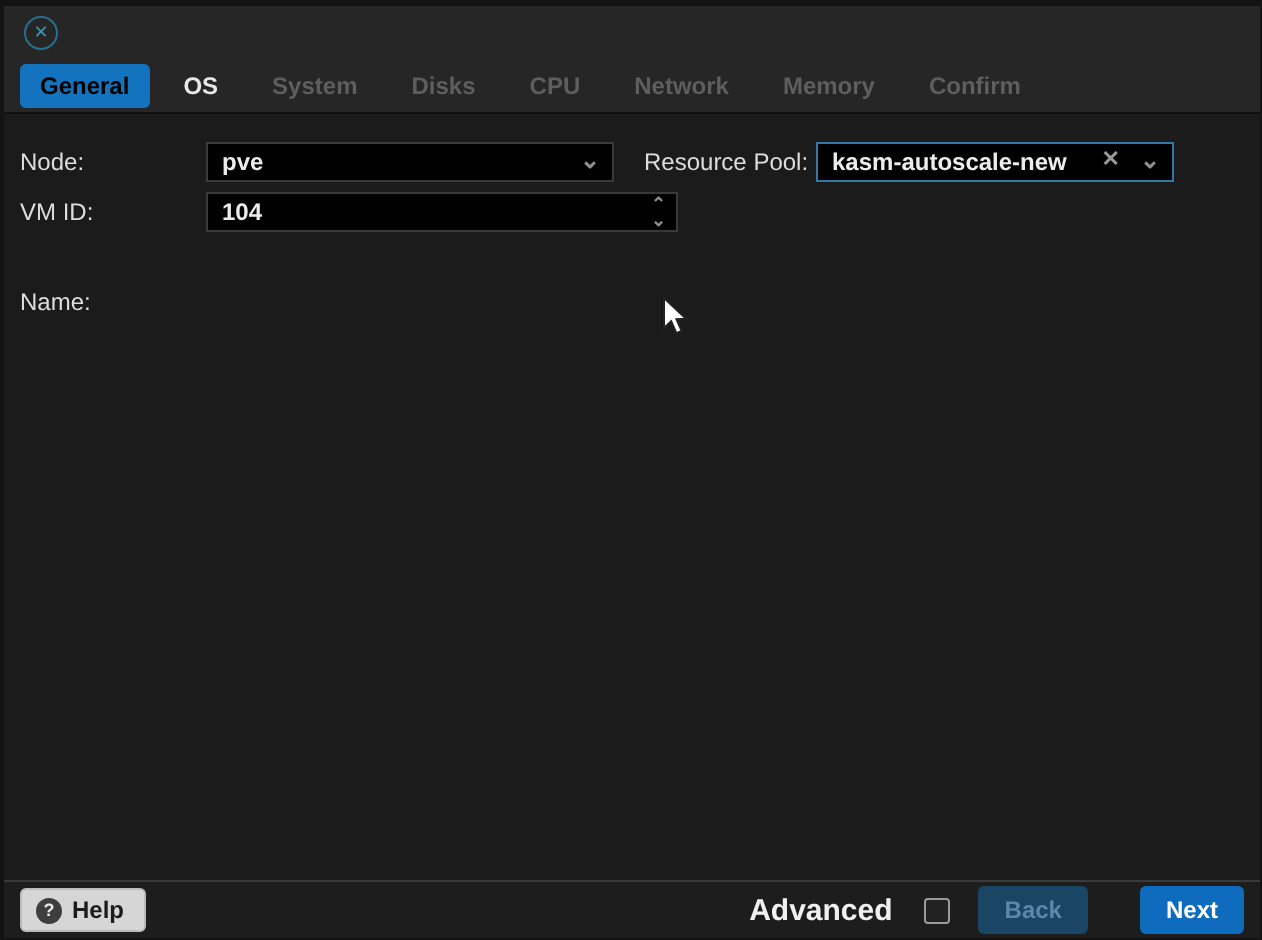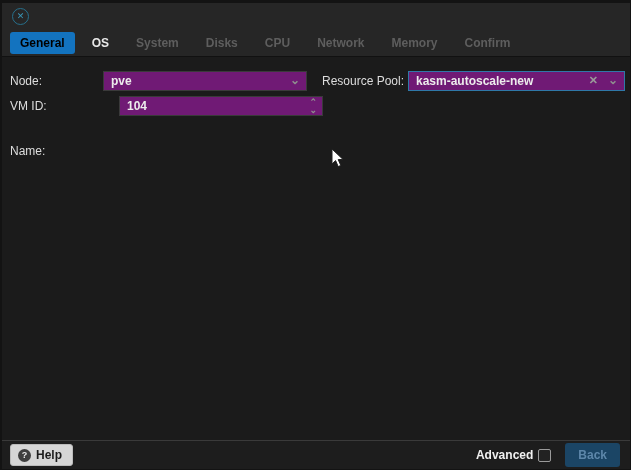--- a/index.html
+++ b/index.html
@@ -21,21 +21,21 @@
   .tabbar { height:27px; background:#262626; display:flex; align-items:center;
             padding-left:8px; gap:7px; flex:0 0 auto; border-bottom:1px solid #111; }
   .tab { font-size:12px; font-weight:bold; padding:4px 10px; border-radius:3px;
          color:#5e5e5e; }
   .tab.active { background:#1373bf; color:#000000; }
   .tab.enabled { color:#e8e8e8; }
 
   
   .content { flex:1 1 auto; background:#1b1b1b; position:relative; }
   .field-label { position:absolute; font-size:12px; color:#dddddd; line-height:20px; }
-  .input { position:absolute; height:20px; background:#701a75; border:1px solid #3a3a3a;
+  .input { position:absolute; height:20px; background:#000000; border:1px solid #3a3a3a;
            color:#ececec; font-size:12px; font-weight:bold; line-height:18px;
            padding:0 22px 0 7px; }
   .input.focused { border:1px solid #2f78a8; }
   .trail-icon { position:absolute; right:6px; top:0; height:18px; line-height:17px;
                 color:#8f8f8f; font-size:12px; }
   .clear-icon { position:absolute; right:26px; top:0; height:18px; line-height:17px;
                 color:#9a9a9a; font-size:11px; }
   .spinner { position:absolute; right:5px; top:1px; display:flex; flex-direction:column;
              align-items:center; color:#8f8f8f; font-size:9px; line-height:8px; }
   .cursor-svg { position:absolute; left:329px; top:91px; }
@@ -43,26 +43,26 @@
   
   .footer { height:29px; background:#1d1d1d; border-top:1px solid #3a3a3a;
             display:flex; align-items:center; padding:0 8px; flex:0 0 auto; }
   .help-btn { background:#d6d6d6; border:1px solid #bbb; border-radius:3px;
               padding:3px 10px 3px 7px; display:flex; align-items:center; gap:5px;
               font-size:12px; font-weight:bold; color:#1c1c1c; cursor:pointer; }
   .help-icon { width:13px; height:13px; border-radius:50%; background:#3e3e3e;
                color:#eaeaea; font-size:9px; line-height:13px; text-align:center;
                font-weight:bold; }
   .footer-spacer { flex:1; }
-  .advanced-label { font-size:12px; font-weight:bold; color:#f0f0f0; margin-right:5px; }
+  .advanced-label { font-size:15px; font-weight:bold; color:#f0f0f0; margin-right:16px; }
   .advanced-checkbox { width:13px; height:13px; background:#222; border:1px solid #9a9a9a;
                        border-radius:2px; margin-right:14px; cursor:pointer; }
   .btn { font-size:12px; font-weight:bold; border:none; border-radius:3px;
          padding:5px 13px; cursor:pointer; }
-  .btn-back { background:#1b4565; color:#5d87aa; margin-right:2px; }
+  .btn-back { background:#1b4565; color:#5d87aa; margin-right:26px; }
   .btn-next { background:#0e6bbd; color:#ffffff; }
 </style>
 </head>
 <body>
 
 <div class="panel">
 
   <div class="titlebar">
     <div class="close-btn">✕</div>
   </div>
@@ -80,46 +80,47 @@
 
   <div class="content">
 
     <div class="field-label" style="left:8px; top:14px;">Node:</div>
     <div class="input" style="left:101px; top:14px; width:204px;">
       <span>pve</span>
       <span class="trail-icon">⌄</span>
     </div>
 
     <div class="field-label" style="left:8px; top:39px;">VM ID:</div>
-    <div class="input" style="left:101px; top:39px; width:204px;margin-left:16px;">
+    <div class="input" style="left:101px; top:39px; width:236px;">
       <span>104</span>
       <span class="spinner">
         <span>⌃</span>
         <span>⌄</span>
       </span>
     </div>
 
     <div class="field-label" style="left:8px; top:64px;margin-top:20px;">Name:</div>
 
     <div class="field-label" style="left:320px; top:14px;">Resource Pool:</div>
-    <div class="input focused" style="left:406px; top:14px; width:217px; ">
+    <div class="input focused" style="left:406px; top:14px; width:179px; ">
       <span>kasm-autoscale-new</span>
       <span class="clear-icon">✕</span>
       <span class="trail-icon">⌄</span>
     </div>
 
     <svg class="cursor-svg" width="14" height="20" viewBox="0 0 14 20">
       <path d="M1,1 L1,16 L4.6,12.6 L7.2,18.6 L9.8,17.4 L7.2,11.6 L12,11.4 Z" fill="#ffffff" stroke="#222222" stroke-width="1"></path>
     </svg>
   </div>
 
   <div class="footer">
     <div class="help-btn">
       <span class="help-icon">?</span>
       <span>Help</span>
     </div>
     <div class="footer-spacer"></div>
     <span class="advanced-label">Advanced</span>
     <div class="advanced-checkbox"></div>
     <button class="btn btn-back">Back</button>
+    <button class="btn btn-next">Next</button>
   </div>
 
 </div>
 
 </body></html>

